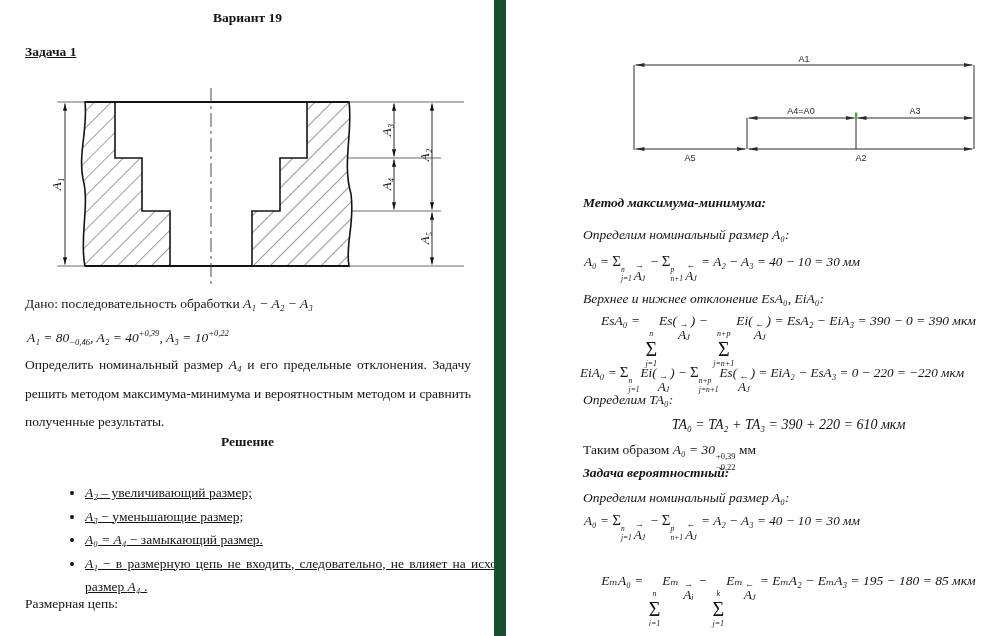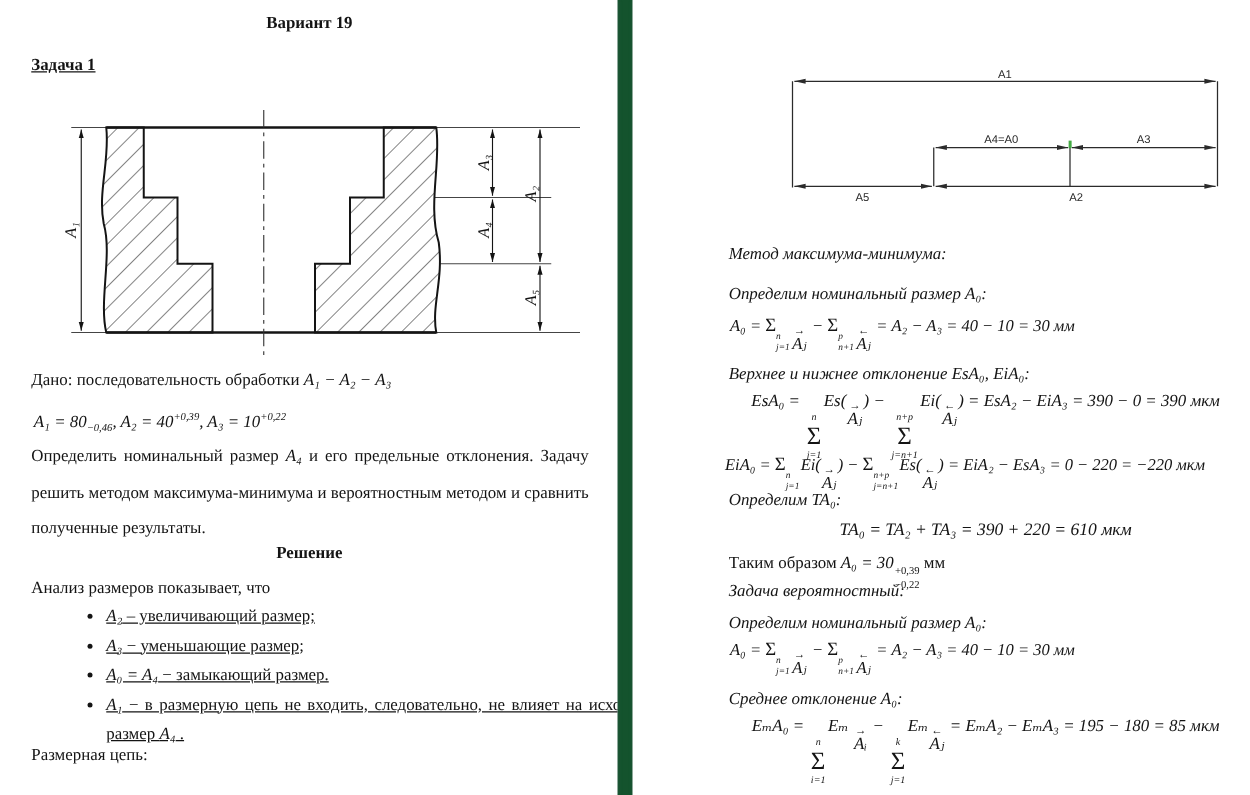--- a/index.html
+++ b/index.html
@@ -4,21 +4,21 @@
 <style>
   html,body{margin:0;padding:0;}
   body{background:#e8edef;font-family:"Liberation Serif","DejaVu Serif",serif;color:#141414;}
   .canvas{position:relative;width:1000px;height:636px;overflow:hidden;background:#14532d;}
   .page{position:absolute;top:0;height:636px;background:#ffffff;overflow:hidden;box-shadow:0 0 3px rgba(80,95,100,.35);}
   .page-left{left:0;width:494px;}
   .page-right{left:506px;width:494px;}
   .ab{position:absolute;margin:0;}
   .b{font-weight:bold;}
   .i{font-style:italic;}
-  .bi{font-weight:normal;font-style:italic;}
+  .bi{font-weight:bold;font-style:italic;}
   .u{text-decoration:underline;}
   .ctr{text-align:center;}
   .jst{text-align:justify;}
   p{font-size:13.5px;line-height:20px;}
   .body-par{line-height:28.5px;}
   ul.blt{list-style:disc;padding-left:60px;margin:0;}
   ul.blt li{font-size:13.5px;line-height:23.5px;text-align:justify;padding-right:4px;}
   
   .formula{font-style:italic;font-size:13.2px;white-space:nowrap;}
   .fd{text-align:center;}
@@ -86,21 +86,20 @@
     </svg>
 
     <p class="ab" style="top:294px;left:25px;width:445px;"><span>Дано: последовательность обработки </span><span class="i">A₁ − A₂ − A₃</span></p>
 
     <p class="ab i" style="top:323px;left:27px;"><span>A₁ =  80</span><sub>−0,46</sub><span>, A₂ = 40</span><sup>+0,39</sup><span>, A₃ =  10</span><sup>+0,22</sup></p>
 
     <p class="ab jst body-par" style="top:351px;left:25px;width:446px;"><span>Определить номинальный размер </span><span class="i">A₄</span><span> и его предельные отклонения. Задачу решить методом максимума-минимума и вероятностным методом и сравнить полученные результаты.</span></p>
 
     <p class="ab b ctr" style="top:432px;left:25px;width:445px;">Решение</p>
 
-    <p class="ab" style="top:460px;left:25px;">Анализ размеров показывает, что</p>
 
     <ul class="blt ab" style="top:481px;left:25px;width:446px;text-decoration:underline;">
       <li><span class="i">A₂</span><span> – увеличивающий размер;</span></li>
       <li><span class="i">A₃</span><span>  − уменьшающие размер;</span></li>
       <li><span class="i">A₀ = A₄</span><span>  − замыкающий размер.</span></li>
       <li><span class="i">A₁</span><span>  −  в размерную цепь не входить, следовательно, не влияет на исходный размер </span><span class="i">A₄</span><span> .</span></li>
     </ul>
 
     <p class="ab" style="top:594px;left:25px;">Размерная цепь:</p>
   </div>
@@ -200,21 +199,20 @@
           <span class="arr">→</span>
           <span class="base">Aⱼ</span>
         </span><span> − </span><span class="sigma">Σ</span><span class="ss">
           <span>p</span>
           <span>n+1</span>
         </span><span class="vec">
           <span class="arr">←</span>
           <span class="base">Aⱼ</span>
         </span><span> = A₂ − A₃ = 40 − 10 = 30 мм</span></p>
 
-    <p class="ab i" style="top:549px;left:77px;">Среднее отклонение A₀:</p>
 
     <p class="ab formula fd" style="top:571px;left:77px;width:411px;font-size:13.5px;"><span>EₘA₀ = </span><span class="sumd">
           <span class="lim">n</span>
           <span class="sigma">Σ</span>
           <span class="lim">i=1</span>
         </span><span>Eₘ </span><span class="vec">
           <span class="arr">→</span>
           <span class="base">Aᵢ</span>
         </span><span> − </span><span class="sumd">
           <span class="lim">k</span>

